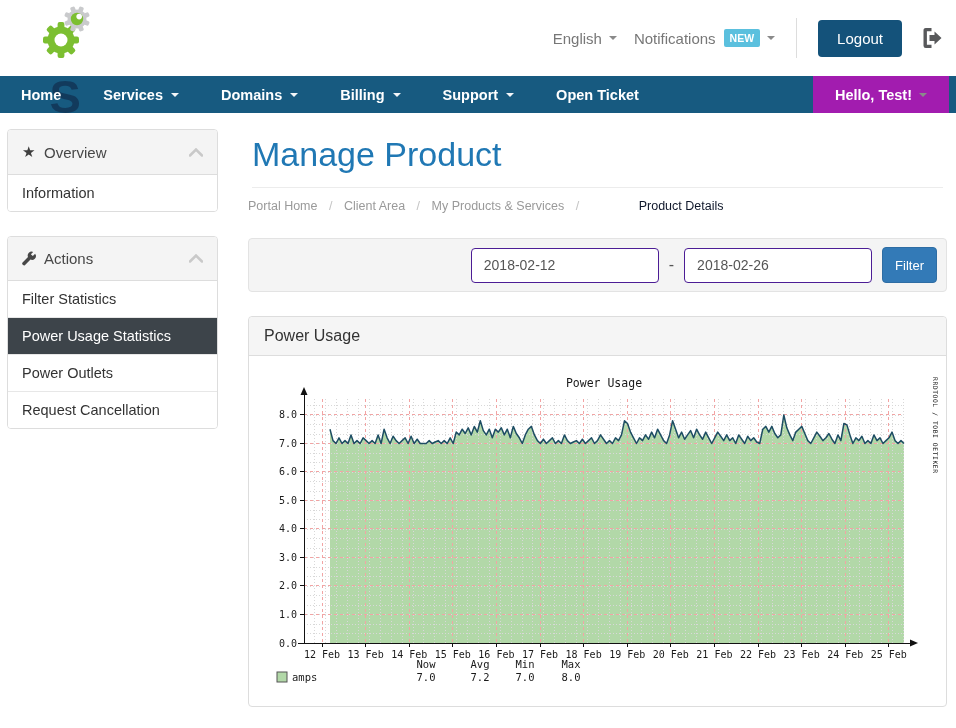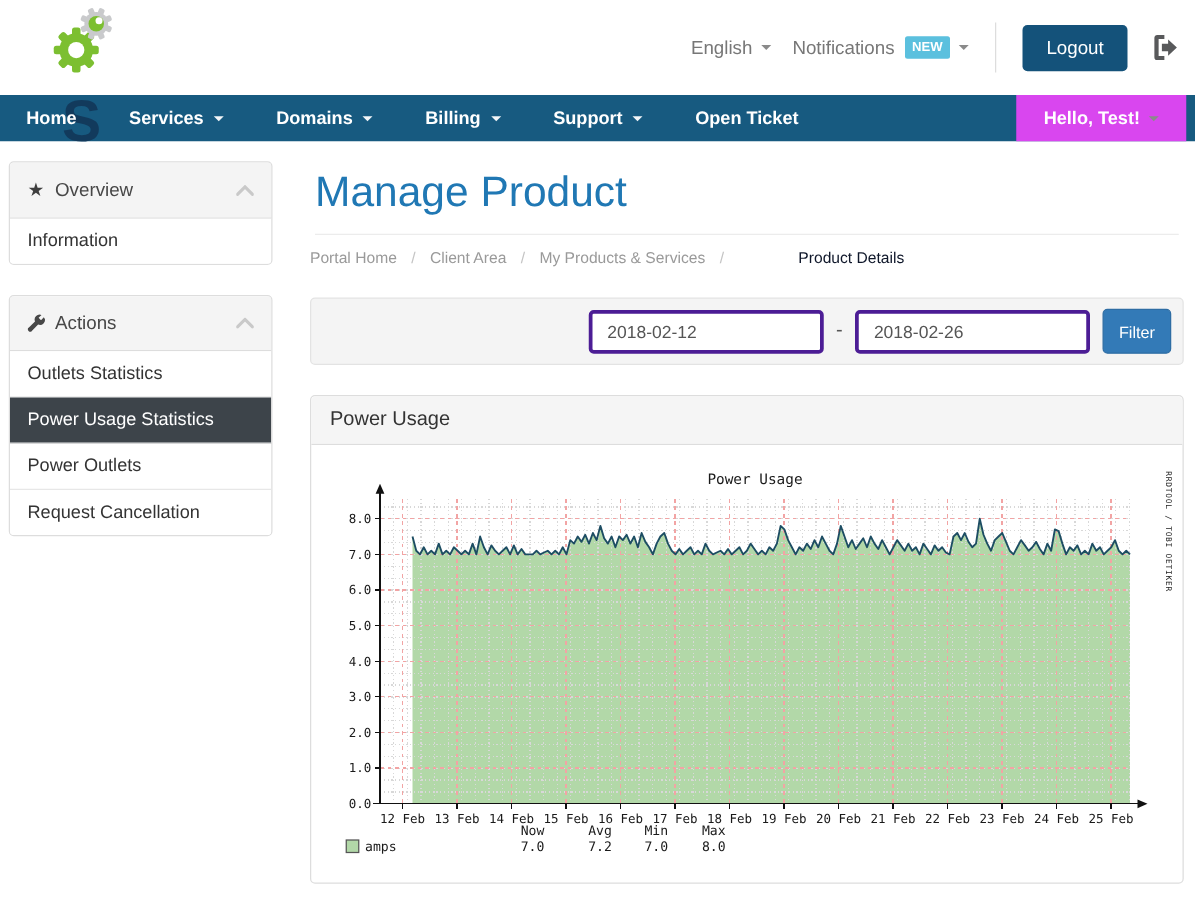--- a/index.html
+++ b/index.html
@@ -22,21 +22,21 @@
   .hdr-divider { width:1px; height:40px; background:#ddd; margin:0 4px; }
   .logout-btn { background:#14527a; color:#fff; border:none; border-radius:4px;
     font-size:15px; padding:10px 19px; cursor:pointer; font-family:inherit; }
   .signout { cursor:pointer; display:flex; align-items:center; }
 
   
   .navbar { background:#175a80; height:37px; display:flex; align-items:stretch;
     font-size:14.5px; color:#fff;font-weight:bold; }
   .nav-item { padding:0 21px; display:flex; align-items:center; cursor:pointer; }
   .nav-item .caret { border-top-color:rgba(255,255,255,.95); margin-left:8px; }
-  .nav-right { margin-left:auto; background:#d946ef; padding:0 22px; display:flex;
+  .nav-right { margin-left:auto; background:#a21caf; padding:0 22px; display:flex;
     align-items:center; cursor:pointer; margin-right:7px; }
 
   
   .content { display:flex; padding:16px 9px 0 7px; gap:30px; }
   .sidebar { width:211px; flex:0 0 211px; }
   .main { flex:1; min-width:0; }
 
   
   .side-panel { border:1px solid #ddd; border-radius:4px; margin-bottom:24px;
     overflow:hidden; background:#fff; }
@@ -54,21 +54,21 @@
   .page-title { font-size:34px; font-weight:300; color:#2078b4; margin:6px 4px 0;
     padding-bottom:13px; border-bottom:1px solid #ececec; }
   .breadcrumb { margin-top:11px; font-size:12.5px; color:#9a9a9a; }
   .breadcrumb .crumb { cursor:pointer; }
   .breadcrumb .sep { margin:0 8px; color:#c4c4c4; }
   .breadcrumb .active { color:#0f172a; cursor:default;padding-left:48px; }
 
   .filter-well { margin-top:25px; background:#f4f4f4; border:1px solid #e3e3e3;
     border-radius:4px; padding:8px 9px; display:flex; justify-content:flex-end;
     align-items:center; gap:10px; }
-  .date-input { width:188px; height:35px; border:3px solid #4c1d95; border-radius:4px;
+  .date-input { width:188px; height:35px; border:1px solid #4c1d95; border-radius:4px;
     padding:0 12px; font-size:14px; color:#555; font-family:inherit; background:#fff; }
   .range-sep { color:#555; }
   .filter-btn { background:#337ab7; border:1px solid #2e6da4; color:#fff; border-radius:4px;
     height:36px; padding:0 12px; font-size:13px; cursor:pointer; font-family:inherit; }
 
   .panel { margin-top:24px; border:1px solid #ddd; border-radius:4px; background:#fff; }
   .panel-header { background:#f5f5f5; border-bottom:1px solid #ddd; padding:10px 15px;
     font-size:16px; color:#333; border-radius:4px 4px 0 0; }
   .panel-body { padding:18px 10px 12px 14px; }
   #graph { width:676px; height:320px; position:relative; margin-left:8px; }
@@ -191,21 +191,21 @@
               </svg>
           </span>
           <span>Actions</span>
           <span class="chev">
             <svg width="14" height="9">
                 <polyline points="1,7.5 7,1.5 13,7.5" stroke="#c9c9c9" stroke-width="2.5" fill="none" stroke-linecap="round"></polyline>
               </svg>
           </span>
         </div>
         <div class="side-items">
-          <div class="side-item">Outlets Statistics</div>
+          <div class="side-item">Filter Statistics</div>
           <div class="side-item active">Power Usage Statistics</div>
           <div class="side-item">Power Outlets</div>
           <div class="side-item">Request Cancellation</div>
         </div>
       </div>
     </div>
 
     <div class="main">
       <h1 class="page-title">Manage Product</h1>
 

